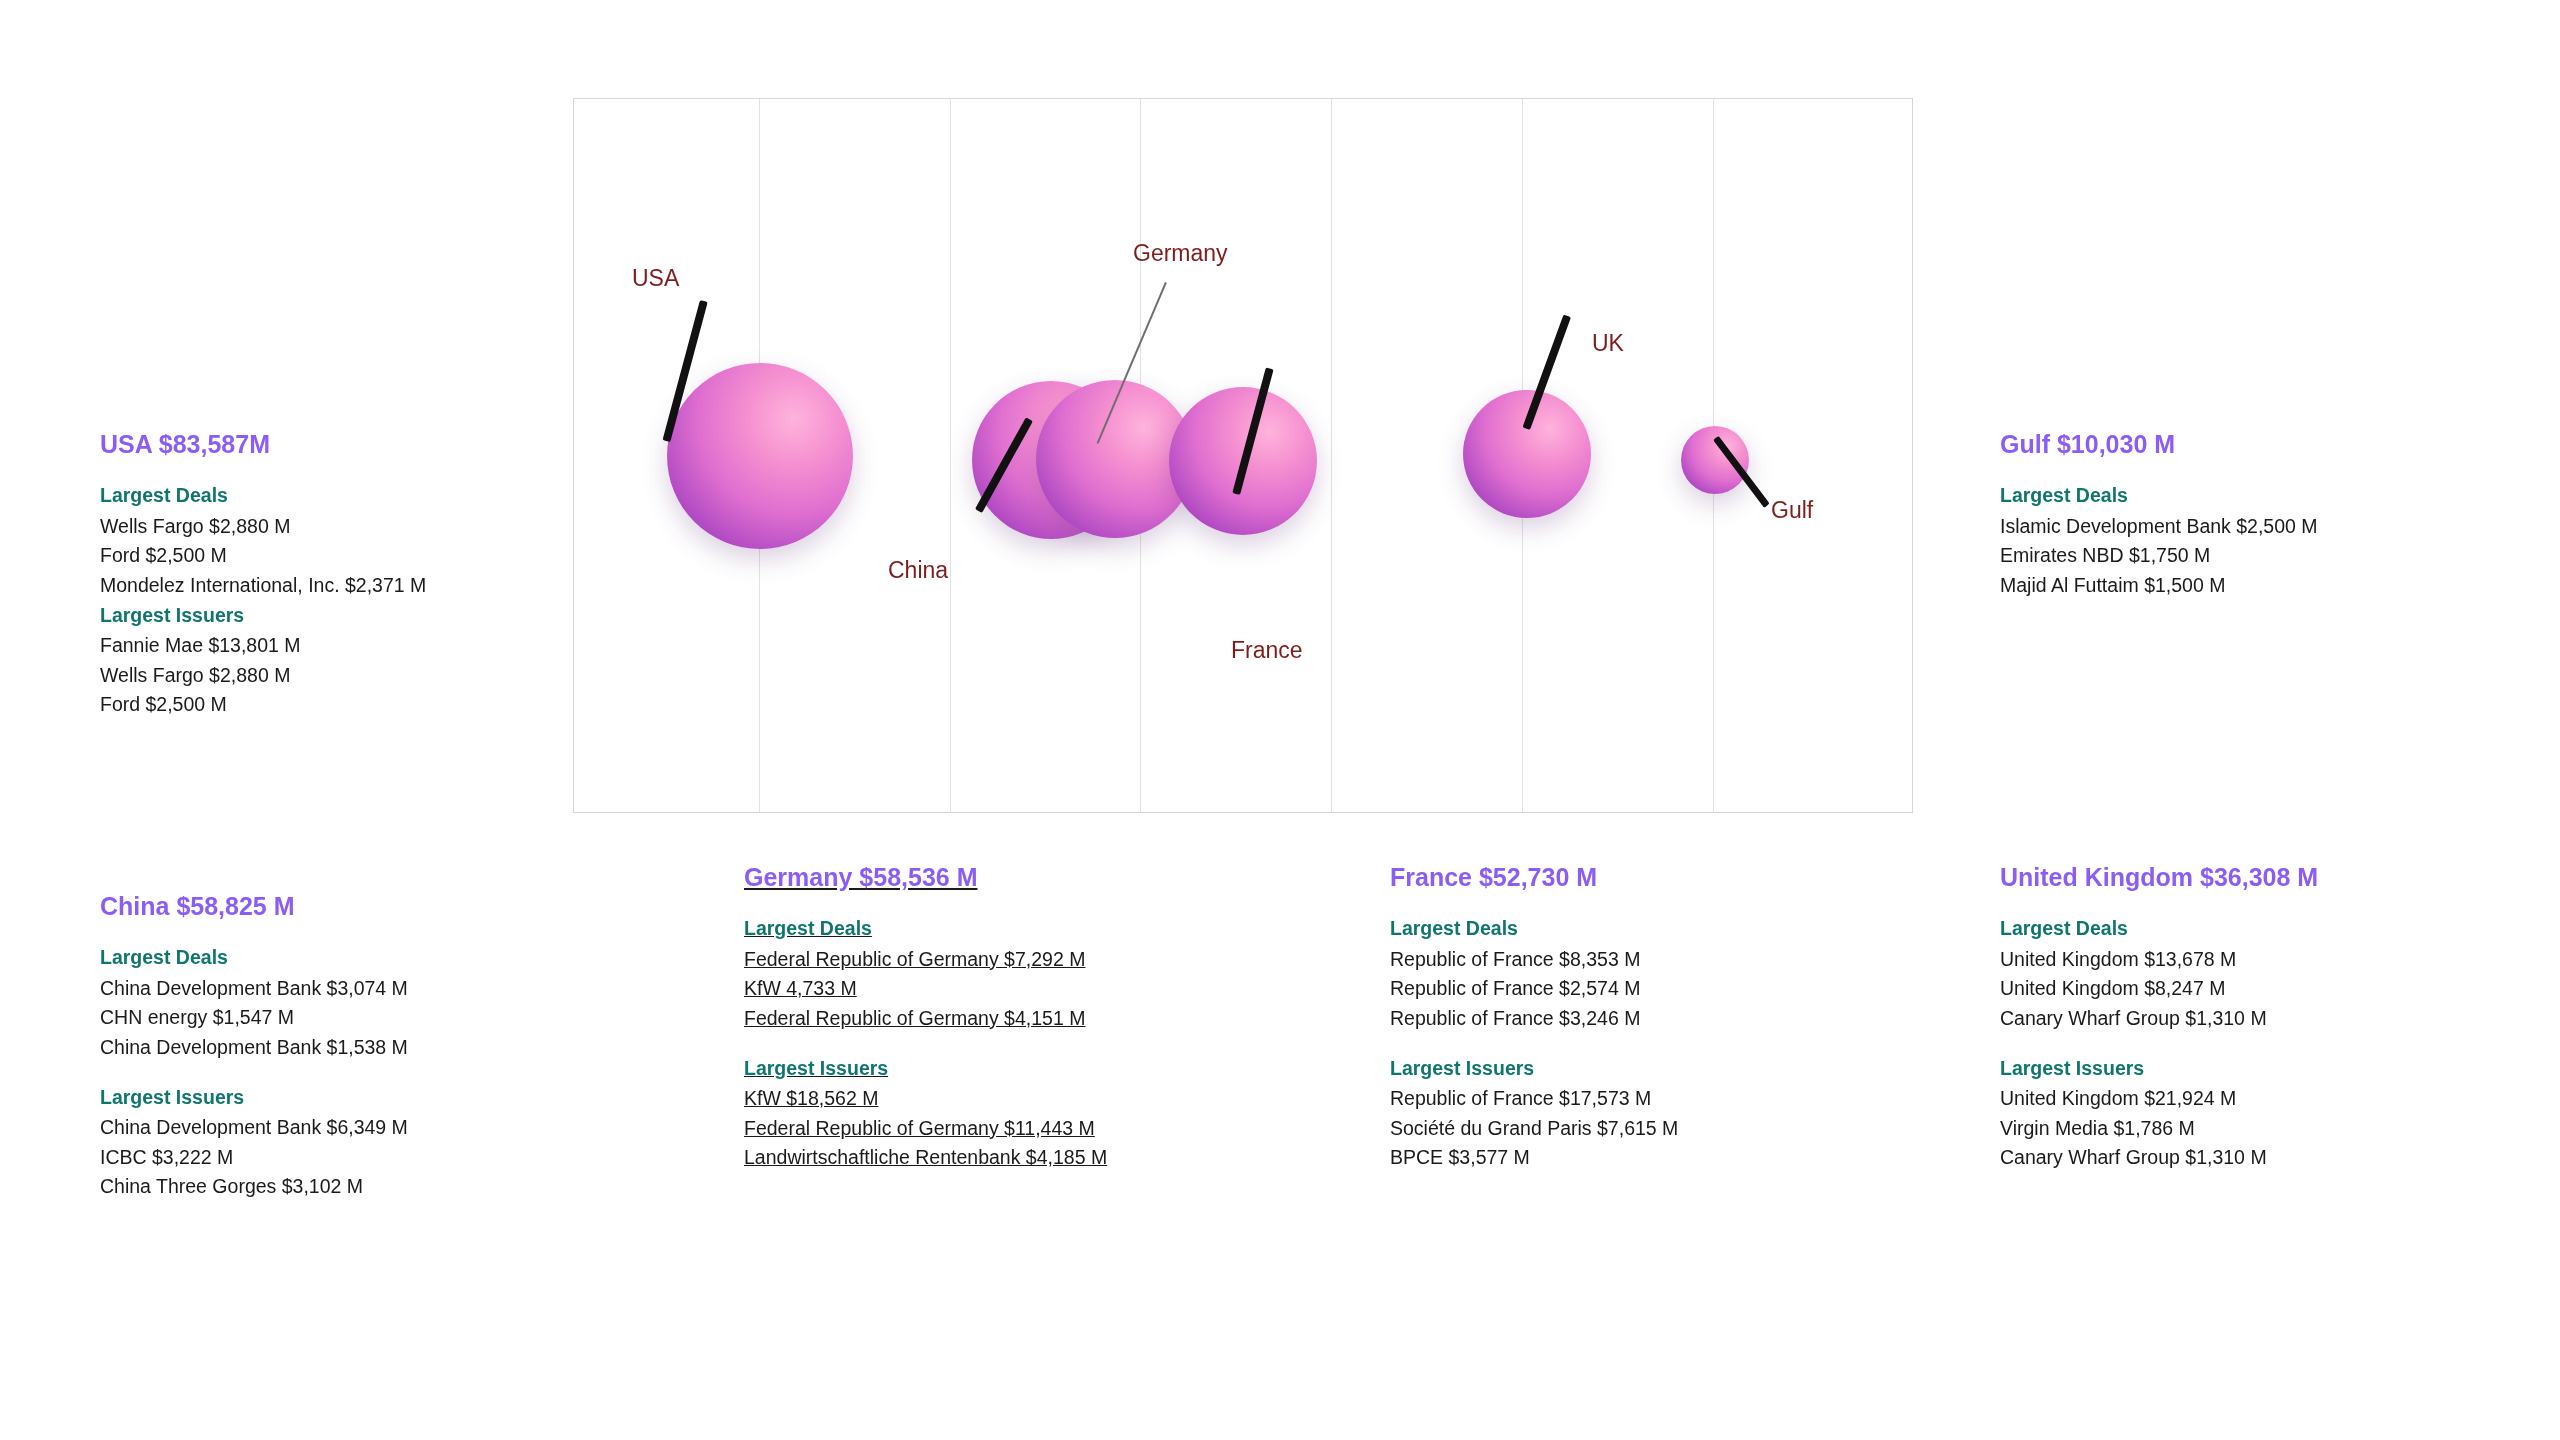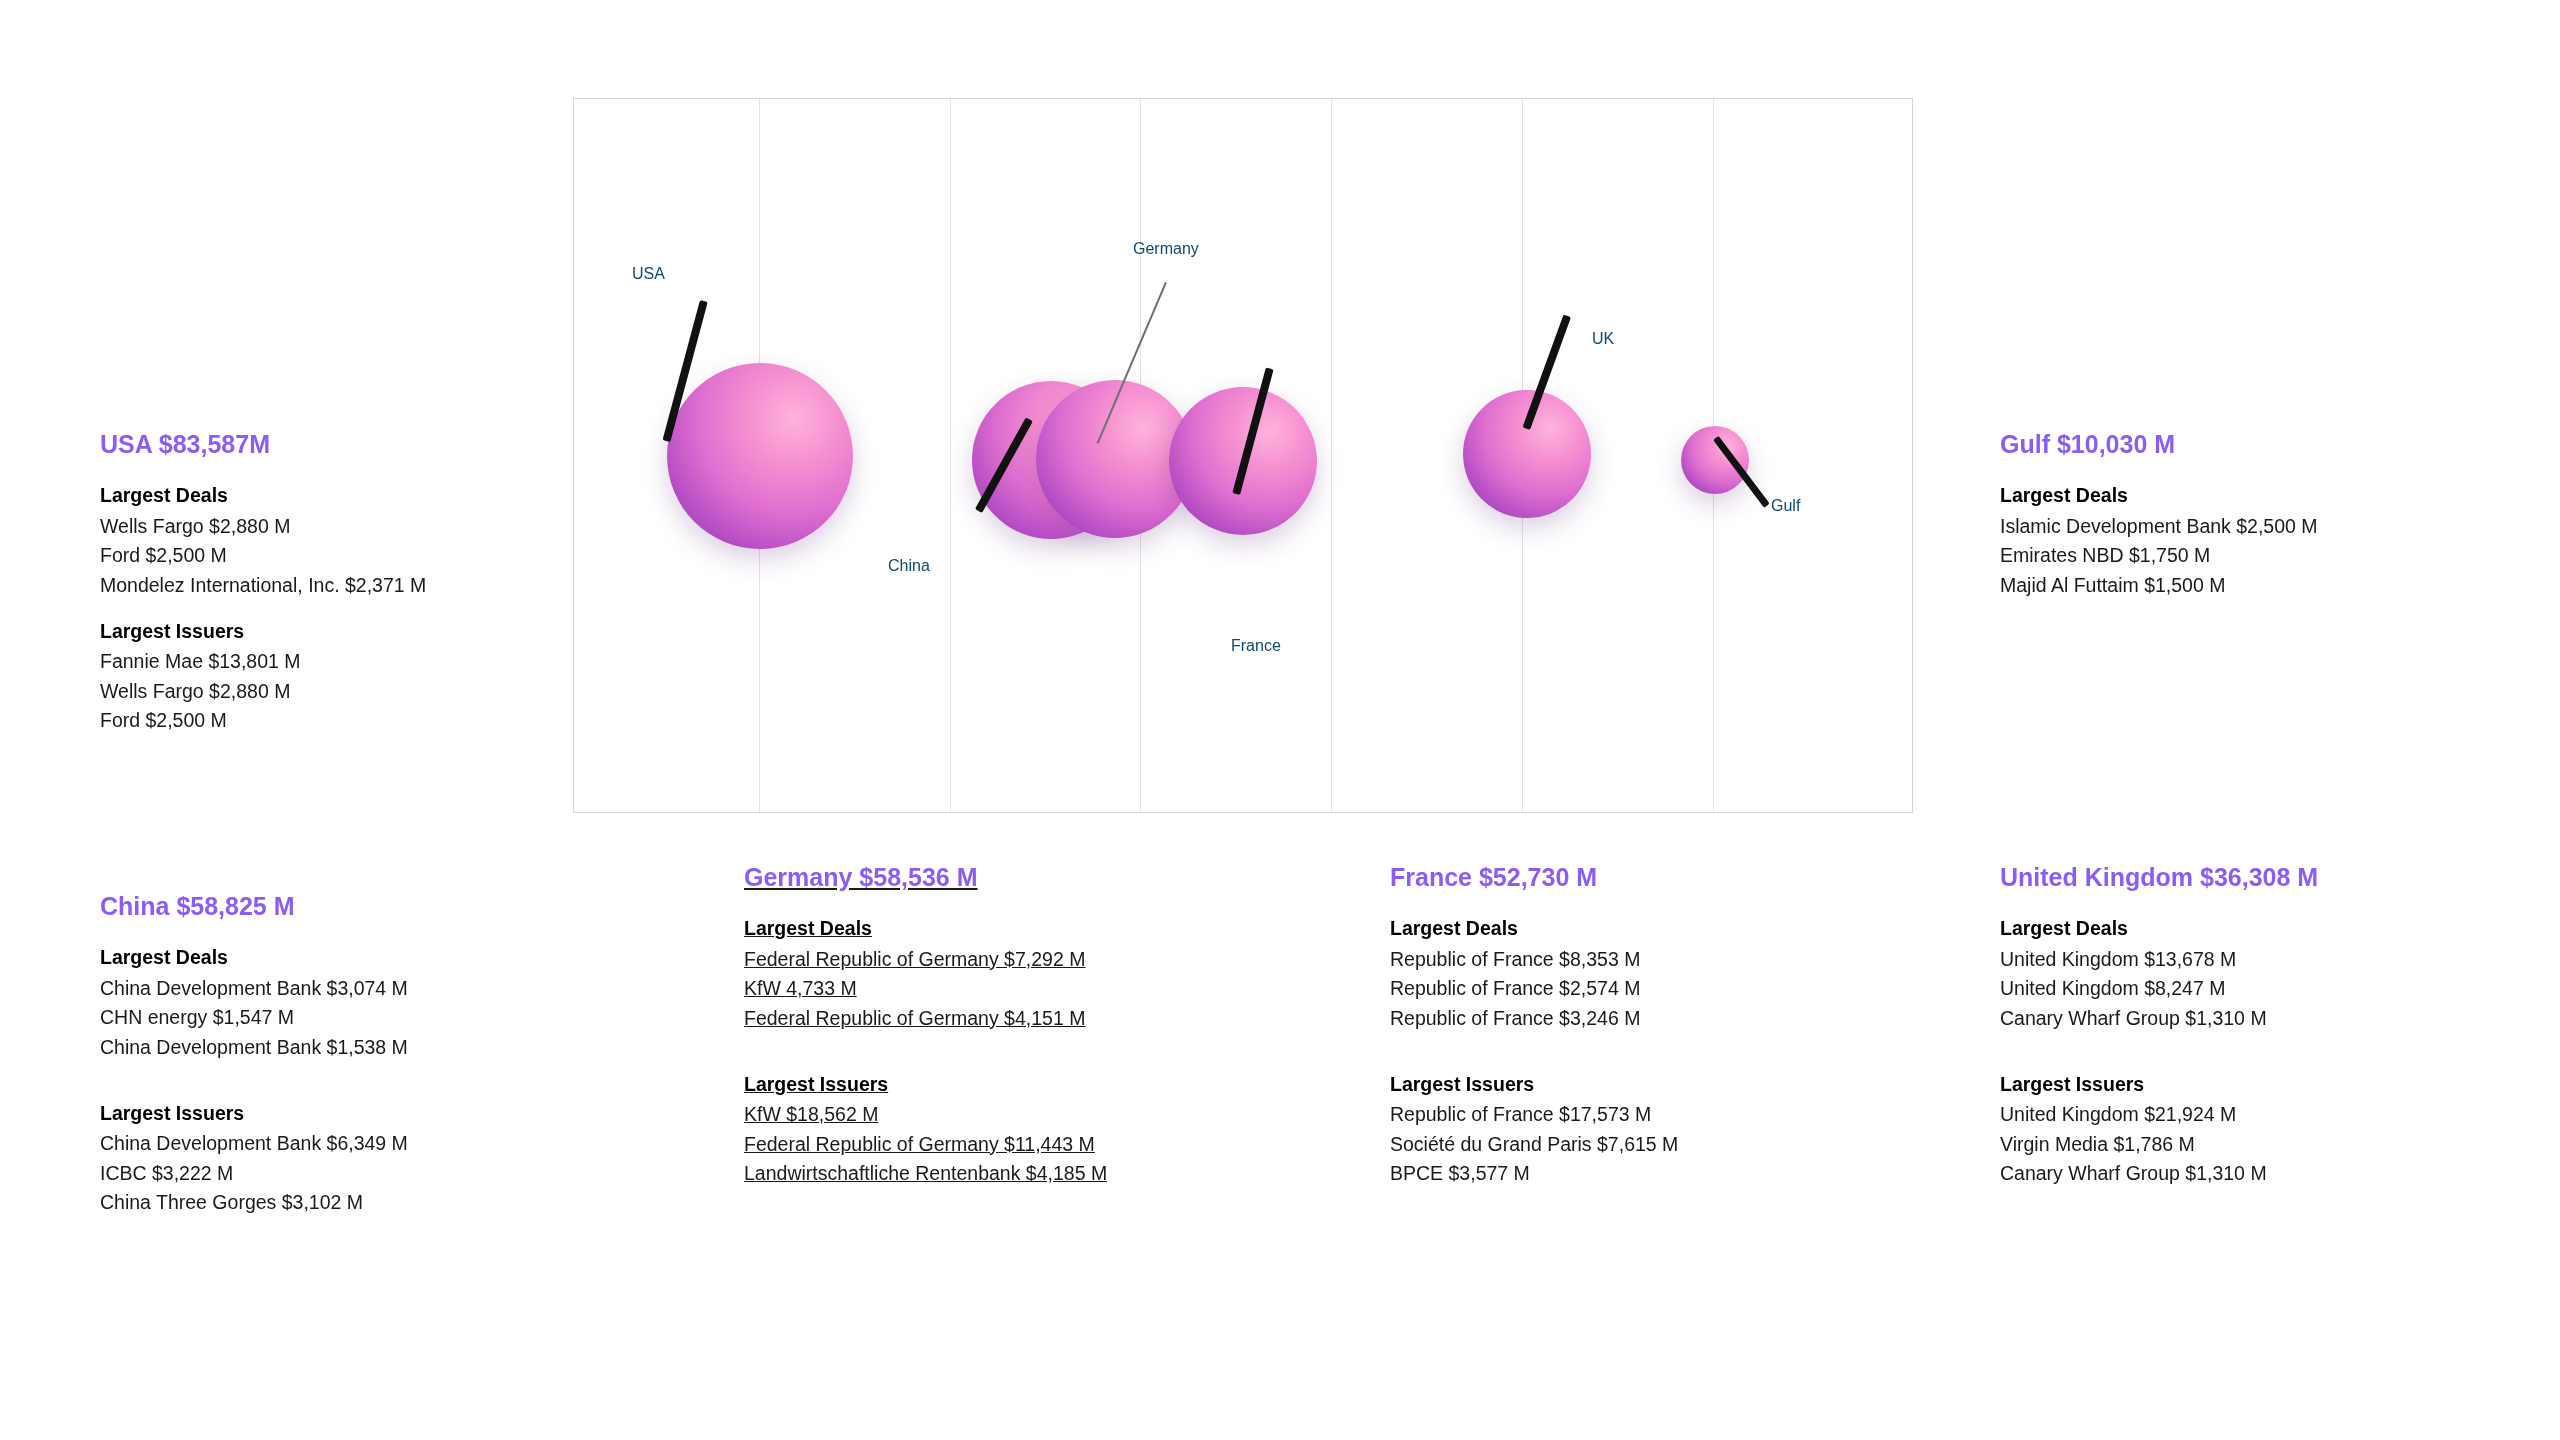--- a/index.html
+++ b/index.html
@@ -43,44 +43,44 @@
 
   .leader {
     position: absolute;
     background: #111111;
     transform-origin: 0 0;
   }
   .leader.thin { background: #6e6e6e; }
 
   .bubble-label {
     position: absolute;
-    font-size: 16px;
-    color: #0c4a6e;
+    font-size: 23px;
+    color: #7f1d1d;
     white-space: nowrap;
   }
 
   
   .panel {
     position: absolute;
     font-size: 19.5px;
     line-height: 1.52;
     color: #1a1a1a;
   }
   .panel h2 {
     margin: 0 0 18px 0;
     font-size: 25px;
     font-weight: bold;
     color: #8b5cf6;
     white-space: nowrap;
   }
   .panel .sub {
-    margin: 16px 0 1px 0;
+    margin: 0 0 1px 0;
     font-size: 19.5px;
     font-weight: bold;
-    color: #000000;
+    color: #0f766e;
   }
   .panel .item {
     margin: 0;
     white-space: nowrap;
   }
   .panel .gap { height: 20px; }
 </style>
 </head>
 <body>
 

